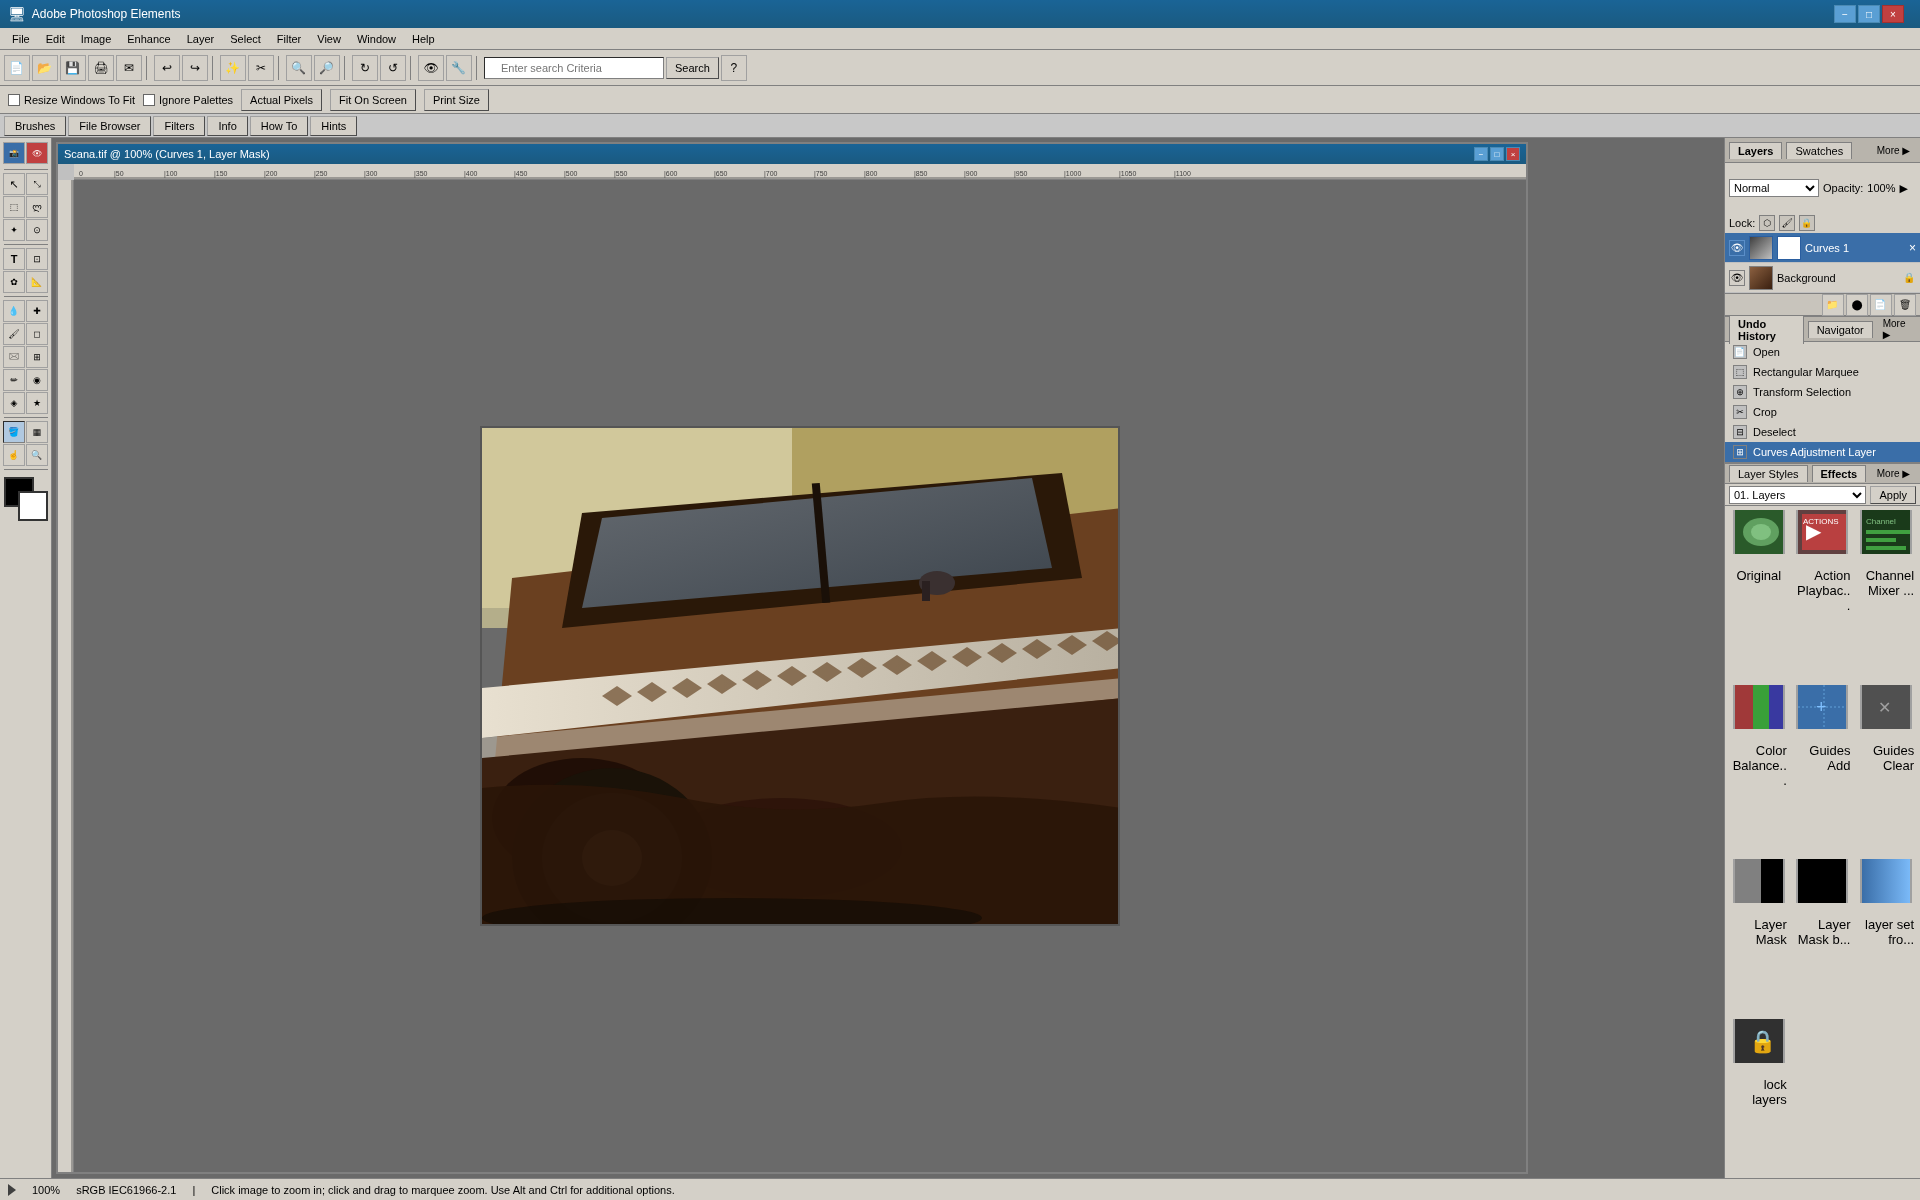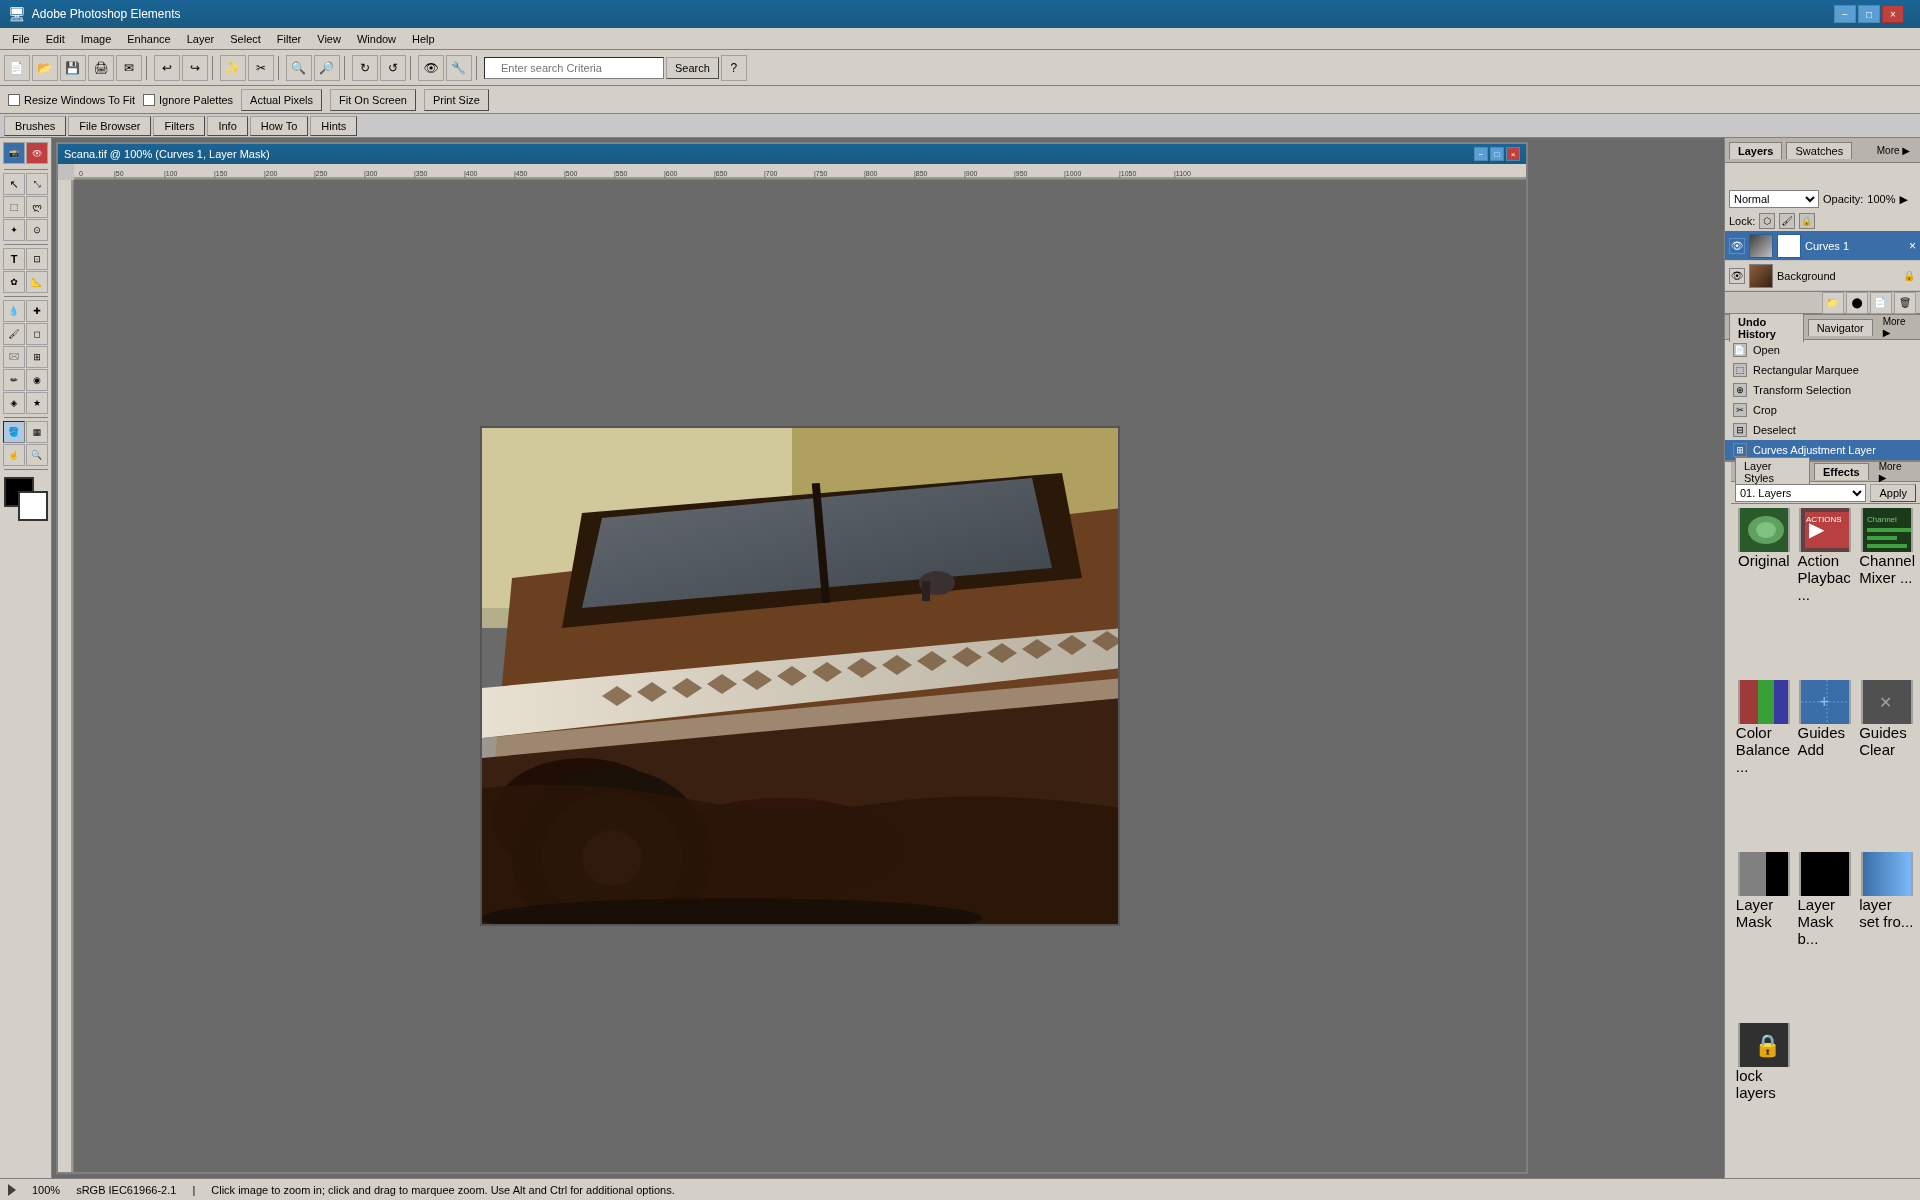--- a/index.html
+++ b/index.html
@@ -90,49 +90,49 @@
       background: #d4d0c8; border-bottom: 1px solid #808080; flex: 0 0 auto;
     }
     .panel-header {
       height: 20px; background: #b8b4ac; display: flex; align-items: center;
       padding: 12px 4px; border-bottom: 1px solid #808080; gap: 4px;
     }
     .panel-tab { padding: 2px 8px; font-size: 11px; cursor: pointer; background: #d4d0c8; border: 1px solid #808080; border-bottom: none; }
     .panel-tab.active { background: #d4d0c8; font-weight: bold; }
     .panel-more { margin-left: auto; padding: 2px 6px; font-size: 10px; cursor: pointer; }
 
-    .blend-row { display: flex; align-items: center; padding: 3px 4px; gap: 4px; font-size: 11px; margin-top: 24px; }
+    .blend-row { display: flex; align-items: center; padding: 16px 4px; gap: 4px; font-size: 11px; }
     .blend-select { height: 18px; font-size: 11px; border: 1px solid #808080; background: #fff; width: 90px; }
     .lock-row { display: flex; align-items: center; padding: 2px 4px; gap: 4px; font-size: 11px; }
 
     .layer-item {
       height: 30px; display: flex; align-items: center; padding: 0 4px; gap: 4px;
       border-bottom: 1px solid #c0c0c0; cursor: pointer;
     }
     .layer-item.active { background: #3a6ea8; color: #fff; }
     .layer-eye { width: 16px; height: 16px; background: #d4d0c8; border: 1px solid #808080; display: flex; align-items: center; justify-content: center; font-size: 10px; cursor: pointer; }
     .layer-name { font-size: 11px; flex: 1; }
     .layer-lock { font-size: 10px; }
 
     
     #history-panel { background: #d4d0c8; border-bottom: 1px solid #808080; flex: 0 0 auto; }
     .history-item { height: 20px; display: flex; align-items: center; padding: 0 8px; gap: 6px; font-size: 11px; cursor: pointer; }
     .history-item.active { background: #3a6ea8; color: #fff; }
     .history-icon { width: 14px; height: 14px; background: #c0c0c0; border: 1px solid #808080; display: flex; align-items: center; justify-content: center; font-size: 8px; }
 
     
-    #effects-panel { background: #d4d0c8; flex: 1; display: flex; flex-direction: column; padding-left: 6px; }
+    #effects-panel { background: #d4d0c8; flex: 1; display: flex; flex-direction: column; }
     .effects-header { height: 20px; background: #b8b4ac; display: flex; align-items: center; padding: 0 4px; border-bottom: 1px solid #808080; gap: 4px; }
     .effects-toolbar { height: 22px; display: flex; align-items: center; padding: 0 4px; gap: 4px; border-bottom: 1px solid #808080; }
     .effects-select { height: 18px; font-size: 11px; border: 1px solid #808080; background: #fff; flex: 1; }
     .effects-apply { height: 18px; padding: 0 8px; font-size: 11px; cursor: pointer; background: #d4d0c8; border: 1px outset #a0a0a0; }
     .effects-grid { display: grid; grid-template-columns: repeat(3, 1fr); gap: 4px; padding: 4px; flex: 1; overflow-y: auto; }
     .effect-item { display: flex; flex-direction: column; align-items: center; cursor: pointer; }
     .effect-thumb { width: 52px; height: 44px; background: #888; border: 2px solid #a0a0a0; display: flex; align-items: center; justify-content: center; font-size: 8px; color: #fff; text-align: center; }
-    .effect-label { font-size: 15px; text-align: left; margin-top: 0; word-break: break-word; max-width: 56px; }
+    .effect-label { font-size: 13px; text-align: right; margin-top: 14px; word-break: break-word; max-width: 56px; }
 
     
     .effect-thumb.colorbal { background: linear-gradient(to right, #ff4040, #40ff40, #4040ff); }
     .effect-thumb.curvesadj { background: linear-gradient(135deg, #404040 0%, #808080 50%, #c0c0c0 100%); }
     .effect-thumb.guidesadd { background: #3a6ea8; }
     .effect-thumb.guidesclear { background: #6a6a6a; }
     .effect-thumb.layermask { background: linear-gradient(to right, #808080 50%, #000 50%); }
     .effect-thumb.layermaskb { background: #000; }
     .effect-thumb.layermaskd { background: linear-gradient(to bottom, #ff8080 0%, #8080ff 50%, #80ff80 100%); }
     .effect-thumb.layersetfr { background: linear-gradient(to right, #3a6ea8 0%, #80c0ff 100%); }

